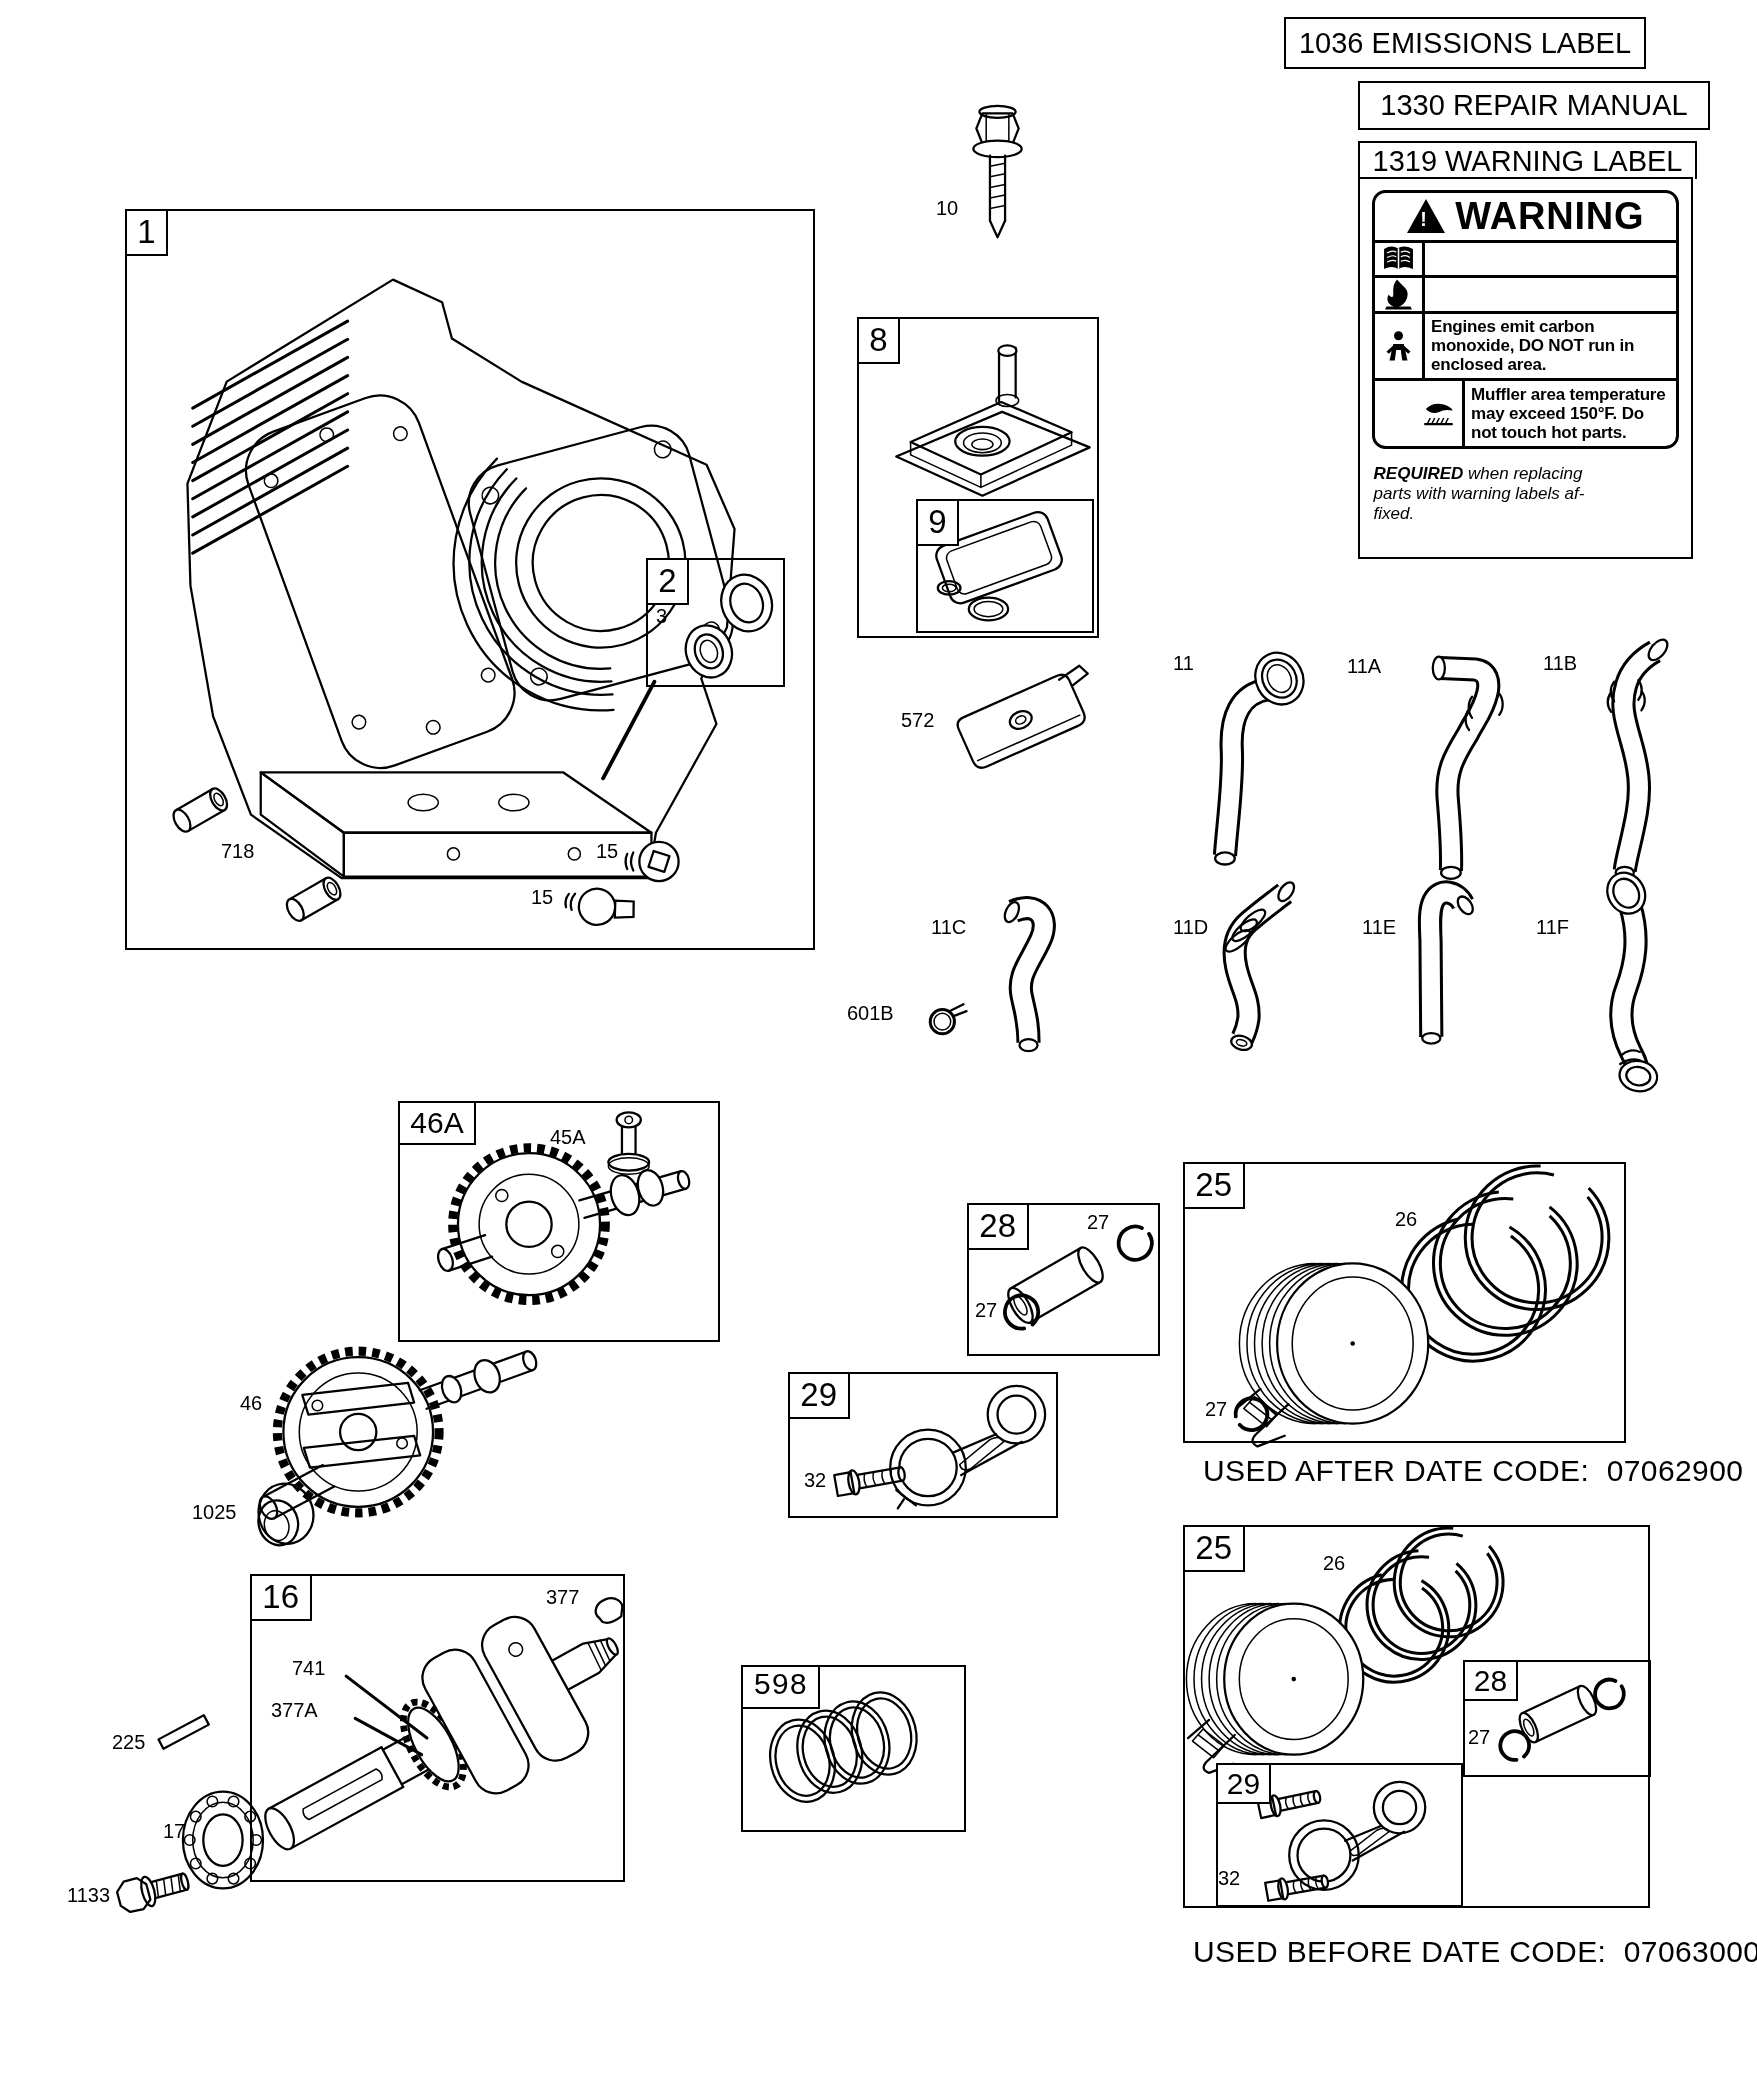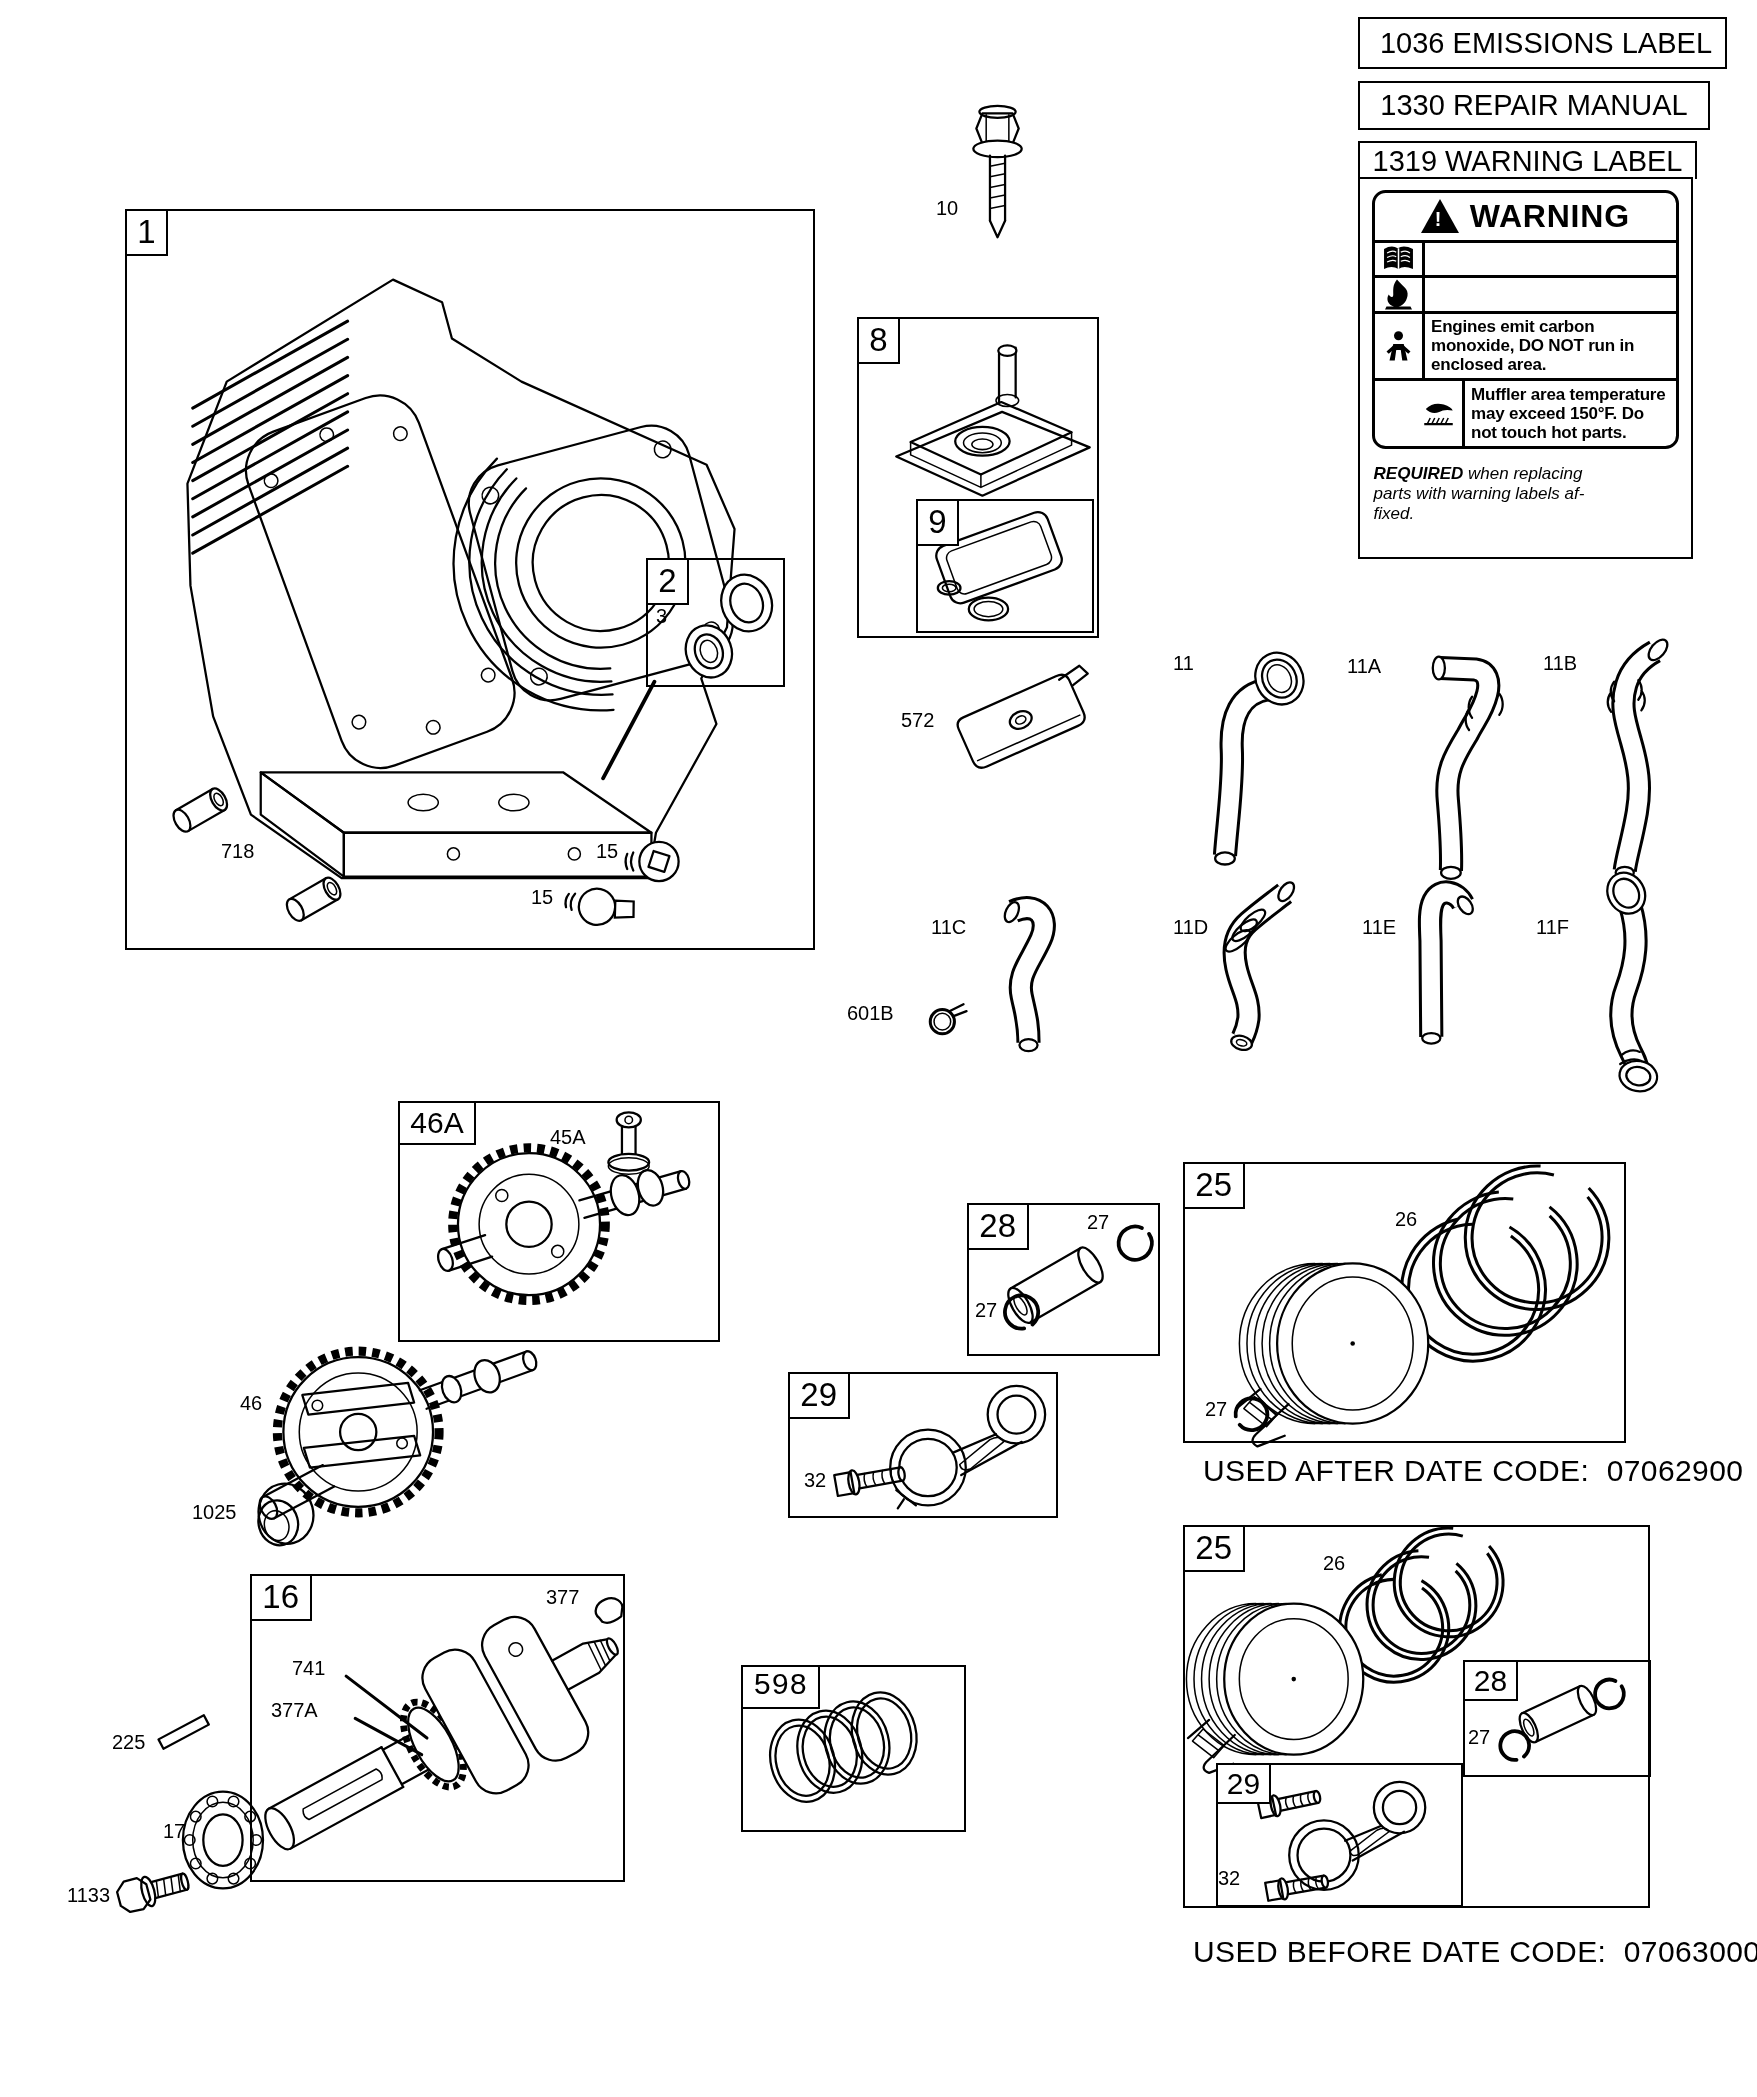--- a/index.html
+++ b/index.html
@@ -20,21 +20,21 @@
   .callout{position:absolute;font-size:20px;z-index:4;white-space:nowrap;}
   .caption{position:absolute;font-size:30px;z-index:4;white-space:pre;letter-spacing:0.4px;}
   .titlebox{position:absolute;border:2.3px solid #000;display:flex;align-items:center;
             justify-content:center;font-size:29px;z-index:4;background:#fff;}
   
   #warnpanel{position:absolute;left:1358px;top:177px;width:335px;height:382px;
              border:2.3px solid #000;z-index:4;background:#fff;box-sizing:border-box;}
   #warnlabel{border-radius:13.6px;border:3px solid #000;margin:10.6px 12px 0 12px;overflow:hidden;}
   #warnhead{display:flex;align-items:center;justify-content:center;gap:10.6px;
             height:47px;border-bottom:3px solid #000;}
-  #warnhead .wtitle{font-size:32px;font-weight:bold;letter-spacing:0.8px;}
+  #warnhead .wtitle{font-size:38px;font-weight:bold;letter-spacing:0.8px;}
   .wrow{display:flex;border-bottom:3px solid #000;}
   .wrow:last-child{border-bottom:none;padding-left:40px;}
   .wicon{width:47px;min-width:47px;border-right:3px solid #000;display:flex;
          align-items:center;justify-content:center;}
   .wtext{font-size:17px;font-weight:bold;line-height:1.12;padding:3.8px 6px;letter-spacing:-0.2px;}
   #warnnote{font-size:17px;font-style:italic;margin:15px 13.6px 0 13.6px;line-height:1.18;}
   #warnnote b{font-weight:bold;}
   .tri{width:0;height:0;border-left:19.7px solid transparent;border-right:19.7px solid transparent;
        border-bottom:34px solid #000;position:relative;}
   .tri span{position:absolute;left:-5.3px;top:9px;color:#fff;font-size:19.7px;font-weight:bold;}
@@ -555,21 +555,21 @@
 <div class="callout" style="left:804px;top:1469px;">32</div>
 <div class="callout" style="left:1395px;top:1208px;">26</div>
 <div class="callout" style="left:1205px;top:1398px;">27</div>
 <div class="callout" style="left:1323px;top:1552px;">26</div>
 <div class="callout" style="left:1468px;top:1726px;">27</div>
 <div class="callout" style="left:1218px;top:1867px;">32</div>
 
 <div class="caption" style="left:1203px;top:1454px;">USED AFTER DATE CODE:  07062900</div>
 <div class="caption" style="left:1193px;top:1935px;">USED BEFORE DATE CODE:  07063000</div>
 
-<div class="titlebox" style="left:1358px;top:17.4px;width:358px;height:48px;padding-left:7px;">
+<div class="titlebox" style="left:1284px;top:17.4px;width:358px;height:48px;">
   <span>1036 EMISSIONS LABEL</span>
 </div>
 <div class="titlebox" style="left:1358px;top:81px;width:348px;height:45px;">
   <span>1330 REPAIR MANUAL</span>
 </div>
 <div class="titlebox" style="left:1358px;top:141px;width:335px;height:36px;border-bottom:none;">
   <span>1319 WARNING LABEL</span>
 </div>
 
 <div id="warnpanel">

